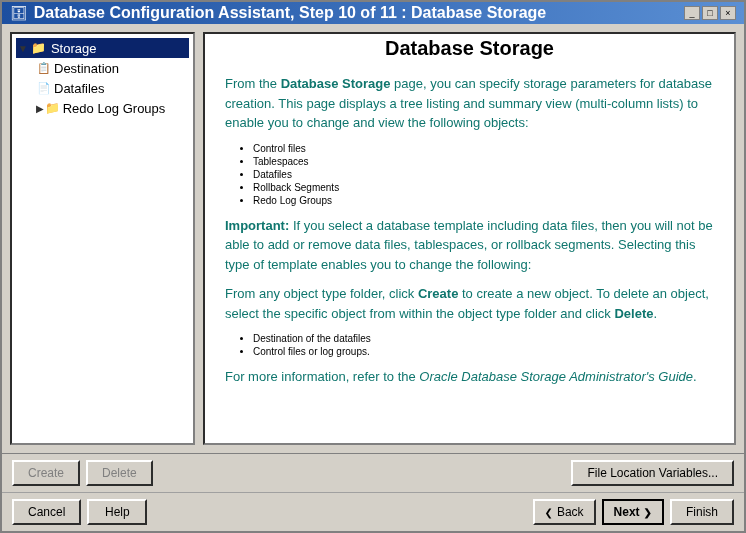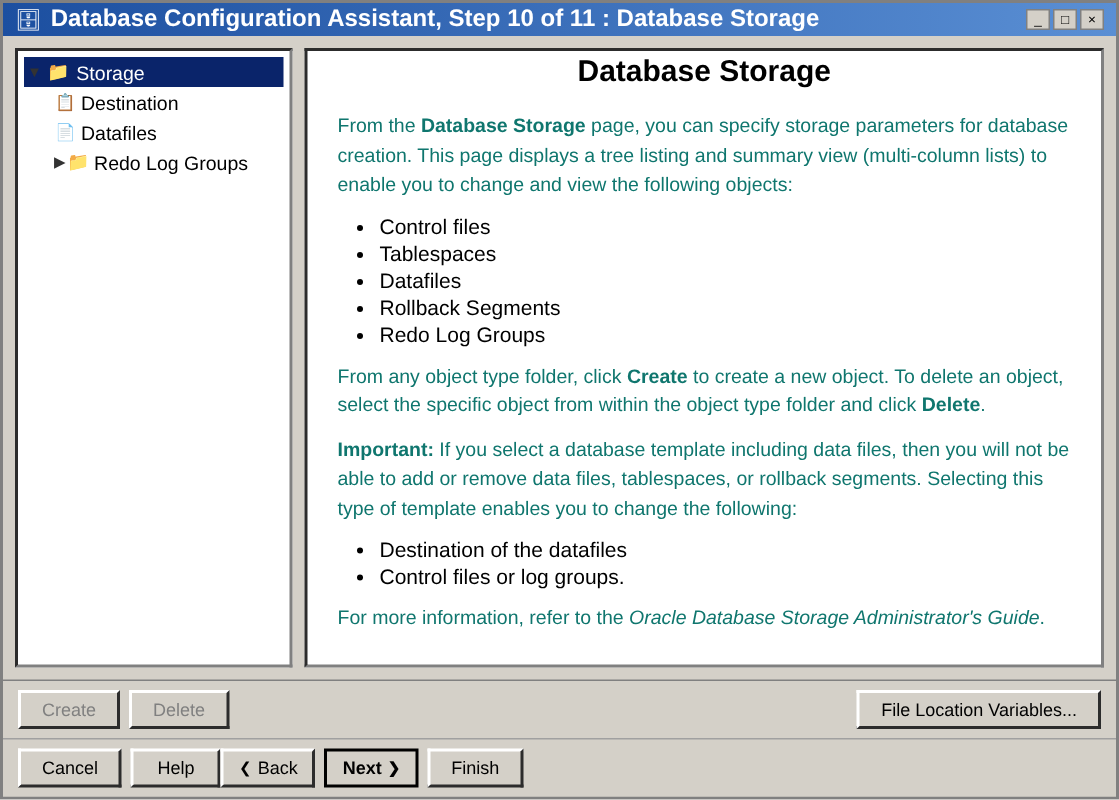--- a/index.html
+++ b/index.html
@@ -133,21 +133,21 @@
     }
     .content-text i {
       font-style: italic;
     }
     ul.bullet-list {
       margin-left: 28px;
       margin-bottom: 10px;
     }
     ul.bullet-list li {
       margin-bottom: 2px;
-      font-size: 14px;
+      font-size: 10px;
       list-style-type: disc;
     }
     .bottom-bar {
       display: flex;
       align-items: center;
       justify-content: space-between;
       padding: 6px 10px;
       background: #d4d0c8;
       border-top: 1px solid #808080;
       flex-shrink: 0;
@@ -172,20 +172,21 @@
       min-width: 60px;
       text-align: center;
     }
     .btn-disabled {
       color: #808080;
       cursor: default;
     }
     .nav-bar {
       display: flex;
       align-items: center;
+      justify-content: space-between;
       padding: 6px 10px;
       background: #d4d0c8;
       border-top: 1px solid #a0a0a0;
       flex-shrink: 0;
     }
     .nav-left {
       display: flex;
       gap: 6px;
     }
     .nav-right {
@@ -269,25 +270,25 @@
 
       <ul class="bullet-list">
         <li>Control files</li>
         <li>Tablespaces</li>
         <li>Datafiles</li>
         <li>Rollback Segments</li>
         <li>Redo Log Groups</li>
       </ul>
 
       <p class="content-text">
+        <b>Important:</b> If you select a database template including data files, then you will not be able to add or remove data files, tablespaces, or rollback segments. Selecting this type of template enables you to change the following:
+      </p>
+
+      <p class="content-text">
         From any object type folder, click <b>Create</b> to create a new object. To delete an object, select the specific object from within the object type folder and click <b>Delete</b>.
-      </p>
-
-      <p class="content-text">
-        <b>Important:</b> If you select a database template including data files, then you will not be able to add or remove data files, tablespaces, or rollback segments. Selecting this type of template enables you to change the following:
       </p>
 
       <ul class="bullet-list">
         <li>Destination of the datafiles</li>
         <li>Control files or log groups.</li>
       </ul>
 
       <p class="content-text">
         For more information, refer to the <i>Oracle Database Storage Administrator's Guide</i>.
       </p>

